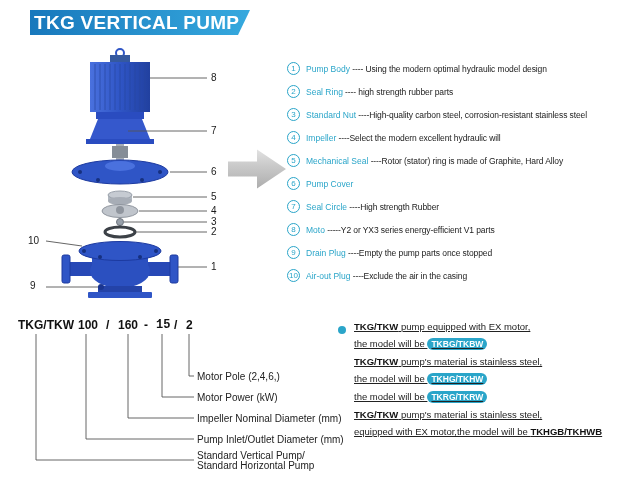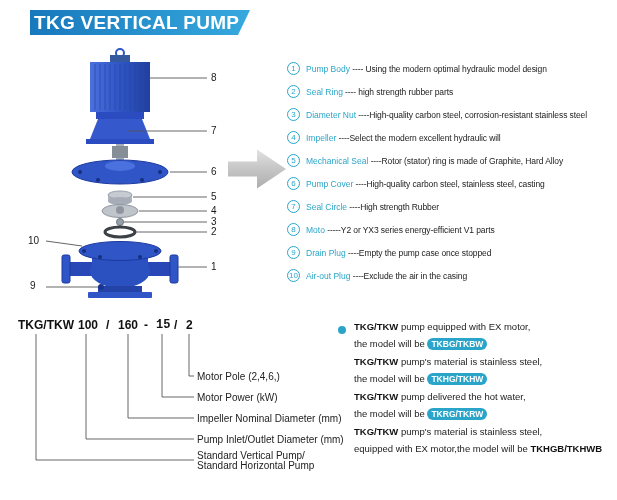--- a/index.html
+++ b/index.html
@@ -32,21 +32,21 @@
     font-size:8px;line-height:11px;text-align:center;margin-right:6px;
   }
   .pname{color:#2aa5c9;font-size:8.5px;white-space:pre;}
   .pdesc{color:#222;font-size:8.5px;white-space:pre;letter-spacing:-0.1px;}
   
   .model{position:absolute;left:16px;top:316px;width:312px;height:178px;}
   .model svg{position:absolute;left:0;top:0;}
   .token{position:absolute;top:2px;font-weight:bold;font-size:12px;color:#111;white-space:pre;}
   .mlabel{position:absolute;font-size:10px;color:#222;white-space:nowrap;}
   
-  .notes{position:absolute;left:338px;top:318px;width:278px;}
+  .notes{position:absolute;left:338px;top:318px;width:278px;text-decoration:underline;}
   .bullet{position:absolute;left:0;top:8px;width:8px;height:8px;border-radius:50%;background:#2aa5c9;}
   .note-body{margin-left:16px;font-size:9.5px;line-height:17px;color:#222;}
   .note-line span, .note-line b{white-space:pre-wrap;}
   .note-line b{color:#111;}
   .badge{background:#2aa5c9;color:#fff;font-weight:bold;font-size:8.5px;padding:1px 4px;border-radius:6px;}
   .model-plain{font-weight:bold;color:#111;}
 </style>
 </head>
 <body>
 
@@ -165,52 +165,51 @@
     <span class="pname">Pump Body</span>
     <span class="pdesc"> ---- Using the modern optimal hydraulic model design</span>
   </div>
   <div class="part-row">
     <span class="pnum">2</span>
     <span class="pname">Seal Ring</span>
     <span class="pdesc"> ---- high strength rubber parts</span>
   </div>
   <div class="part-row">
     <span class="pnum">3</span>
-    <span class="pname">Diameter Nut</span>
+    <span class="pname">Standard Nut</span>
     <span class="pdesc"> ----High-quality carbon steel, corrosion-resistant stainless steel</span>
   </div>
   <div class="part-row">
     <span class="pnum">4</span>
     <span class="pname">Impeller</span>
     <span class="pdesc"> ----Select the modern excellent hydraulic will</span>
   </div>
   <div class="part-row">
     <span class="pnum">5</span>
     <span class="pname">Mechanical Seal</span>
     <span class="pdesc"> ----Rotor (stator) ring is made of Graphite, Hard Alloy</span>
   </div>
   <div class="part-row">
     <span class="pnum">6</span>
     <span class="pname">Pump Cover</span>
-    <span class="pdesc"> ----High-quality carbon steel, stainless steel, casting</span>
   </div>
   <div class="part-row">
     <span class="pnum">7</span>
     <span class="pname">Seal Circle</span>
     <span class="pdesc"> ----High strength Rubber</span>
   </div>
   <div class="part-row">
     <span class="pnum">8</span>
     <span class="pname">Moto</span>
     <span class="pdesc"> -----Y2 or YX3 series energy-efficient V1 parts</span>
   </div>
   <div class="part-row">
     <span class="pnum">9</span>
     <span class="pname">Drain Plug</span>
-    <span class="pdesc"> ----Empty the pump case once stopped</span>
+    <span class="pdesc"> ----Empty the pump parts once stopped</span>
   </div>
   <div class="part-row">
     <span class="pnum">10</span>
     <span class="pname">Air-out Plug</span>
     <span class="pdesc"> ----Exclude the air in the casing</span>
   </div>
 </div>
 
 <div class="model">
   <svg width="312" height="178" viewBox="0 0 312 178">
@@ -239,18 +238,17 @@
   <span class="mlabel" style="left:181px;top:144px;">Standard  Horizontal Pump</span>
 </div>
 
 <div class="notes">
   <span class="bullet"></span>
   <div class="note-body">
     <div class="note-line"><b>TKG/TKW</b><span> pump equipped with EX motor,</span></div>
     <div class="note-line"><span>the model will be </span><span class="badge">TKBG/TKBW</span></div>
     <div class="note-line"><b>TKG/TKW</b><span> pump's material is stainless steel,</span></div>
     <div class="note-line"><span>the model will be </span><span class="badge">TKHG/TKHW</span></div>
-    <div class="note-line"><b>TKG/TKW</b><span> pump delivered the hot water,</span></div>
     <div class="note-line"><span>the model will be </span><span class="badge">TKRG/TKRW</span></div>
     <div class="note-line"><b>TKG/TKW</b><span> pump's material is stainless steel,</span></div>
     <div class="note-line"><span>equipped with EX motor,the model will be </span><span class="model-plain">TKHGB/TKHWB</span></div>
   </div>
 </div>
 
 </body></html>

